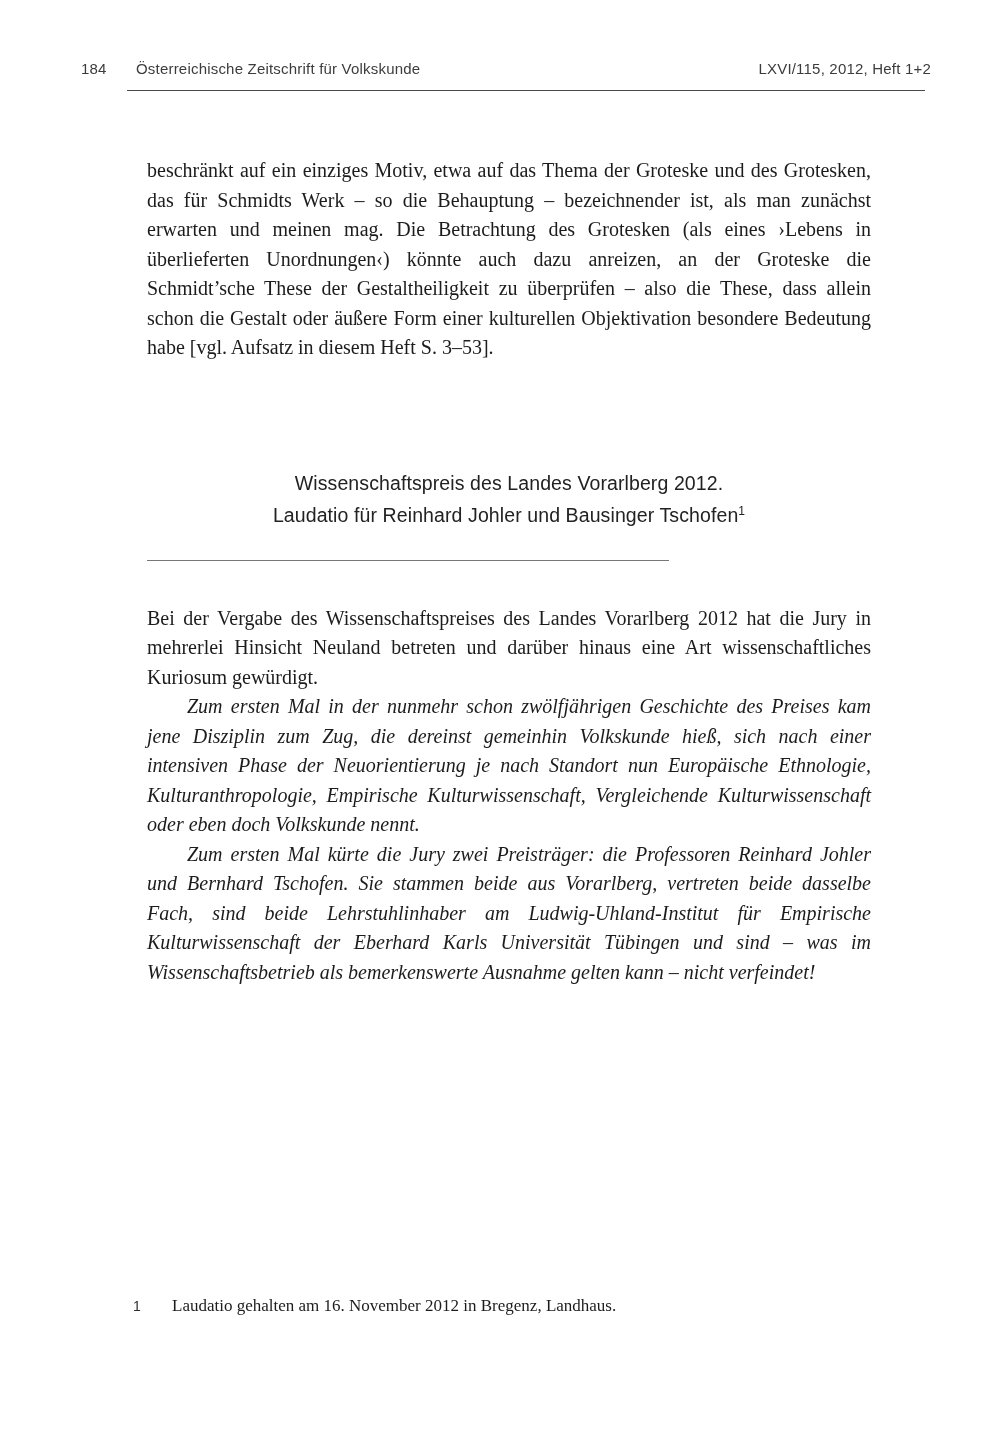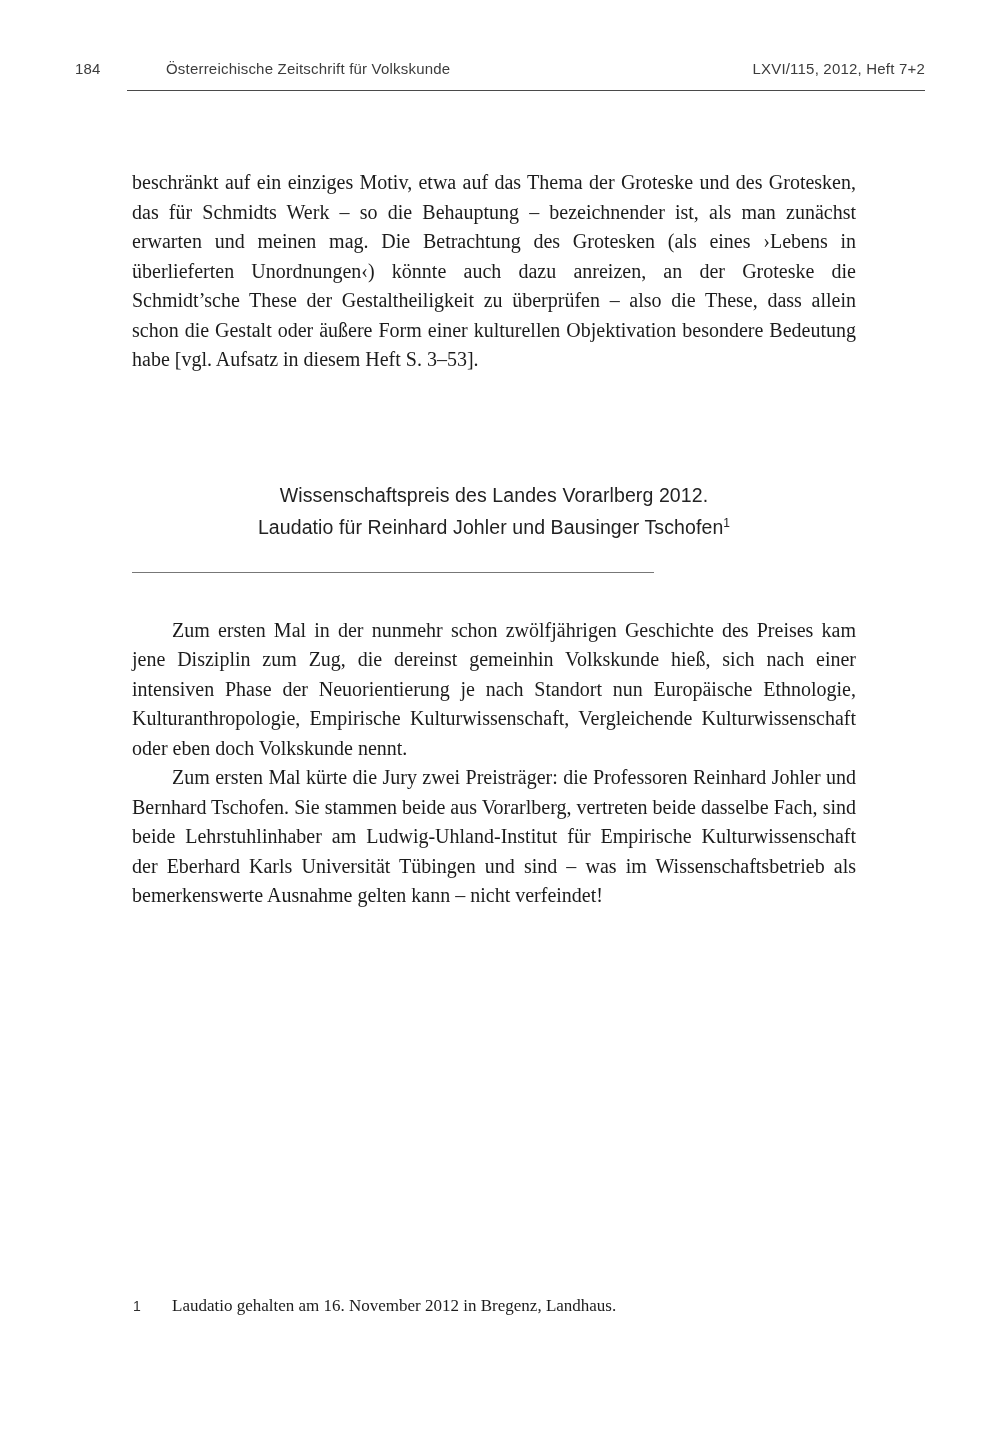--- a/index.html
+++ b/index.html
@@ -13,55 +13,53 @@
     height: 1446px;
     background: #ffffff;
     color: #1c1c1c;
     overflow: hidden;
   }
 
   
   .page-header {
     position: absolute;
     top: 60px;
-    left: 75px;
+    left: 81px;
     width: 850px;
     display: flex;
     align-items: baseline;
     font-family: "Liberation Sans", sans-serif;
     font-size: 15px;
     letter-spacing: 0.2px;
     color: #3c3c3c;
-    gap: 36px;
   }
   .page-num { width: 55px; flex: 0 0 auto; }
   .journal  { flex: 1 1 auto; }
   .issue    { flex: 0 0 auto; text-align: right; }
 
   .header-rule {
     position: absolute;
     top: 90px;
     left: 127px;
     width: 798px;
     height: 1px;
     background: #4a4a4a;
   }
 
   
   .content {
     position: absolute;
     top: 156px;
-    left: 132px;
+    left: 147px;
     width: 724px;
     font-family: "Liberation Serif", serif;
     font-size: 20px;
     line-height: 29.5px;
     text-align: justify;
     color: #1c1c1c;
-    margin-top: 12px;
   }
   .content p { margin: 0; }
 
   .closing-para { margin: 0; }
 
   .author {
     margin-top: 13px;
     font-style: italic;
     text-align: left;
   }
@@ -83,21 +81,21 @@
   }
 
   .title-rule {
     margin-top: 29px;
     width: 522px;
     height: 1px;
     background: #777777;
   }
 
   .body-paras { margin-top: 43px; }
-  .body-paras p.indent { text-indent: 40px; }
+  .body-paras p.indent { text-indent: 40px; font-style: italic; }
 
   
   .footnote {
     position: absolute;
     top: 1294px;
     left: 133px;
     width: 724px;
     display: flex;
     align-items: baseline;
     font-family: "Liberation Serif", serif;
@@ -114,35 +112,36 @@
   .fn-text { flex: 1 1 auto; }
 </style>
 </head>
 <body>
 
 <div class="page">
 
   <header class="page-header">
     <span class="page-num">184</span>
     <span class="journal">Österreichische Zeitschrift für Volkskunde</span>
-    <span class="issue">LXVI/115, 2012, Heft 7+2</span>
+    <span class="issue">LXVI/115, 2012, Heft 1+2</span>
   </header>
 
   <div class="header-rule"></div>
 
   <main class="content">
 
     <p class="closing-para">beschränkt auf ein einziges Motiv, etwa auf das Thema der Groteske und des Grotesken, das für Schmidts Werk – so die Behauptung – bezeichnender ist, als man zunächst erwarten und meinen mag. Die Betrachtung des Grotesken (als eines ›Lebens in überlieferten Unordnungen‹) könnte auch dazu anreizen, an der Groteske die Schmidt’sche These der Gestaltheiligkeit zu überprüfen – also die These, dass allein schon die Gestalt oder äußere Form einer kulturellen Objektivation besondere Bedeutung habe [vgl. Aufsatz in diesem Heft S. 3–53].</p>
 
 
     <h2 class="article-title"><span>Wissenschaftspreis des Landes Vorarlberg 2012.</span><br><span>Laudatio für Reinhard Johler und Bausinger Tschofen</span><sup>1</sup></h2>
 
     <div class="title-rule"></div>
 
     <div class="body-paras">
+      <p>Bei der Vergabe des Wissenschaftspreises des Landes Vorarlberg 2012 hat die Jury in mehrerlei Hinsicht Neuland betreten und darüber hinaus eine Art wissenschaftliches Kuriosum gewürdigt.</p>
       <p class="indent">Zum ersten Mal in der nunmehr schon zwölfjährigen Geschichte des Preises kam jene Disziplin zum Zug, die dereinst gemeinhin Volkskunde hieß, sich nach einer intensiven Phase der Neuorientierung je nach Standort nun Europäische Ethnologie, Kulturanthropologie, Empirische Kulturwissenschaft, Vergleichende Kulturwissenschaft oder eben doch Volkskunde nennt.</p>
       <p class="indent">Zum ersten Mal kürte die Jury zwei Preisträger: die Professoren Reinhard Johler und Bernhard Tschofen. Sie stammen beide aus Vorarlberg, vertreten beide dasselbe Fach, sind beide Lehrstuhlinhaber am Ludwig-Uhland-Institut für Empirische Kulturwissenschaft der Eberhard Karls Universität Tübingen und sind – was im Wissenschaftsbetrieb als bemerkenswerte Ausnahme gelten kann – nicht verfeindet!</p>
     </div>
 
   </main>
 
   <footer class="footnote">
     <span class="fn-marker">1</span>
     <span class="fn-text">Laudatio gehalten am 16. November 2012 in Bregenz, Landhaus.</span>
   </footer>

